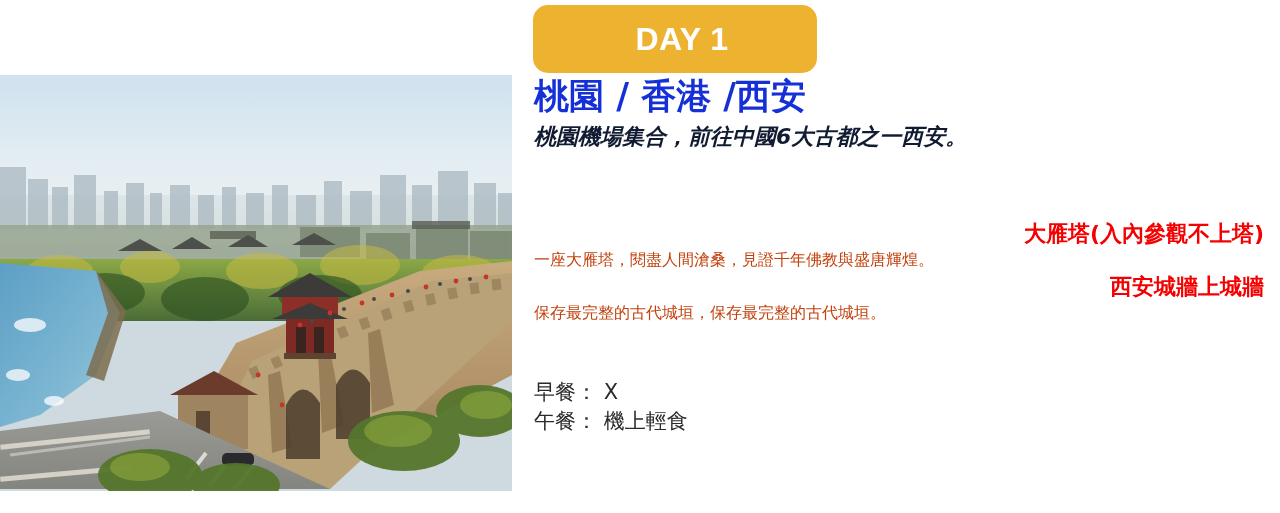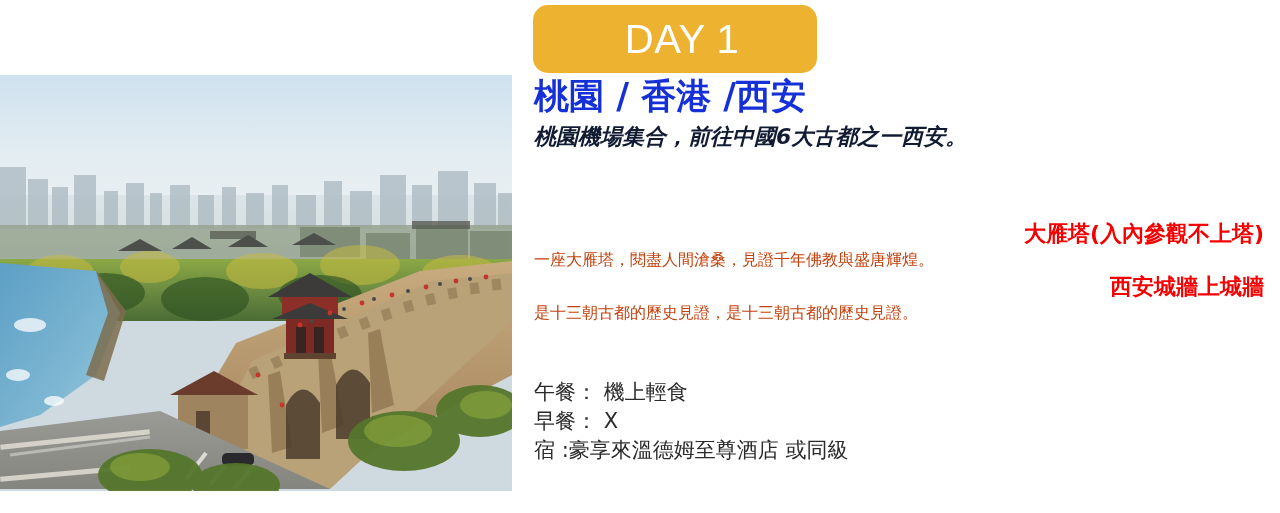--- a/index.html
+++ b/index.html
@@ -58,22 +58,22 @@
     background: #edb330;
     border-radius: 15px;
     display: flex;
     align-items: center;
     justify-content: center;
     box-sizing: border-box;
     padding-left: 14px;
   }
   .day-badge-label {
     color: #ffffff;
-    font-size: 40px;
-    font-weight: normal;
+    font-size: 32px;
+    font-weight: bold;
     letter-spacing: 0.5px;
     line-height: 1;
     font-family: "Liberation Sans", "DejaVu Sans", sans-serif;
   }
 
   .route-title {
     position: absolute;
     left: 1px;
     top: 78px;
     color: #1630d8;
@@ -353,23 +353,22 @@
     <div class="route-title">桃園 / 香港 /西安</div>
 
     <div class="intro">
       <div>桃園機場集合，前往中國6大古都之一西安。</div>
     </div>
 
     <div class="spots">
       <div class="spot-heading">大雁塔(入內參觀不上塔)</div>
       <div class="spot-desc">一座大雁塔，閱盡人間滄桑，見證千年佛教與盛唐輝煌。</div>
       <div class="spot-heading">西安城牆上城牆</div>
-      <div class="spot-desc">是十三朝古都的歷史見證，是十三朝古都的歷史見證。</div>
+      <div class="spot-desc">保存最完整的古代城垣，保存最完整的古代城垣。</div>
     </div>
 
     <div class="meals">
+      <div class="meal-line">早餐： X</div>
       <div class="meal-line">午餐： 機上輕食</div>
-      <div class="meal-line">早餐： X</div>
-      <div class="meal-line">宿 :豪享來溫德姆至尊酒店 或同級</div>
     </div>
 
   </div>
 </div>
 
 </body></html>

